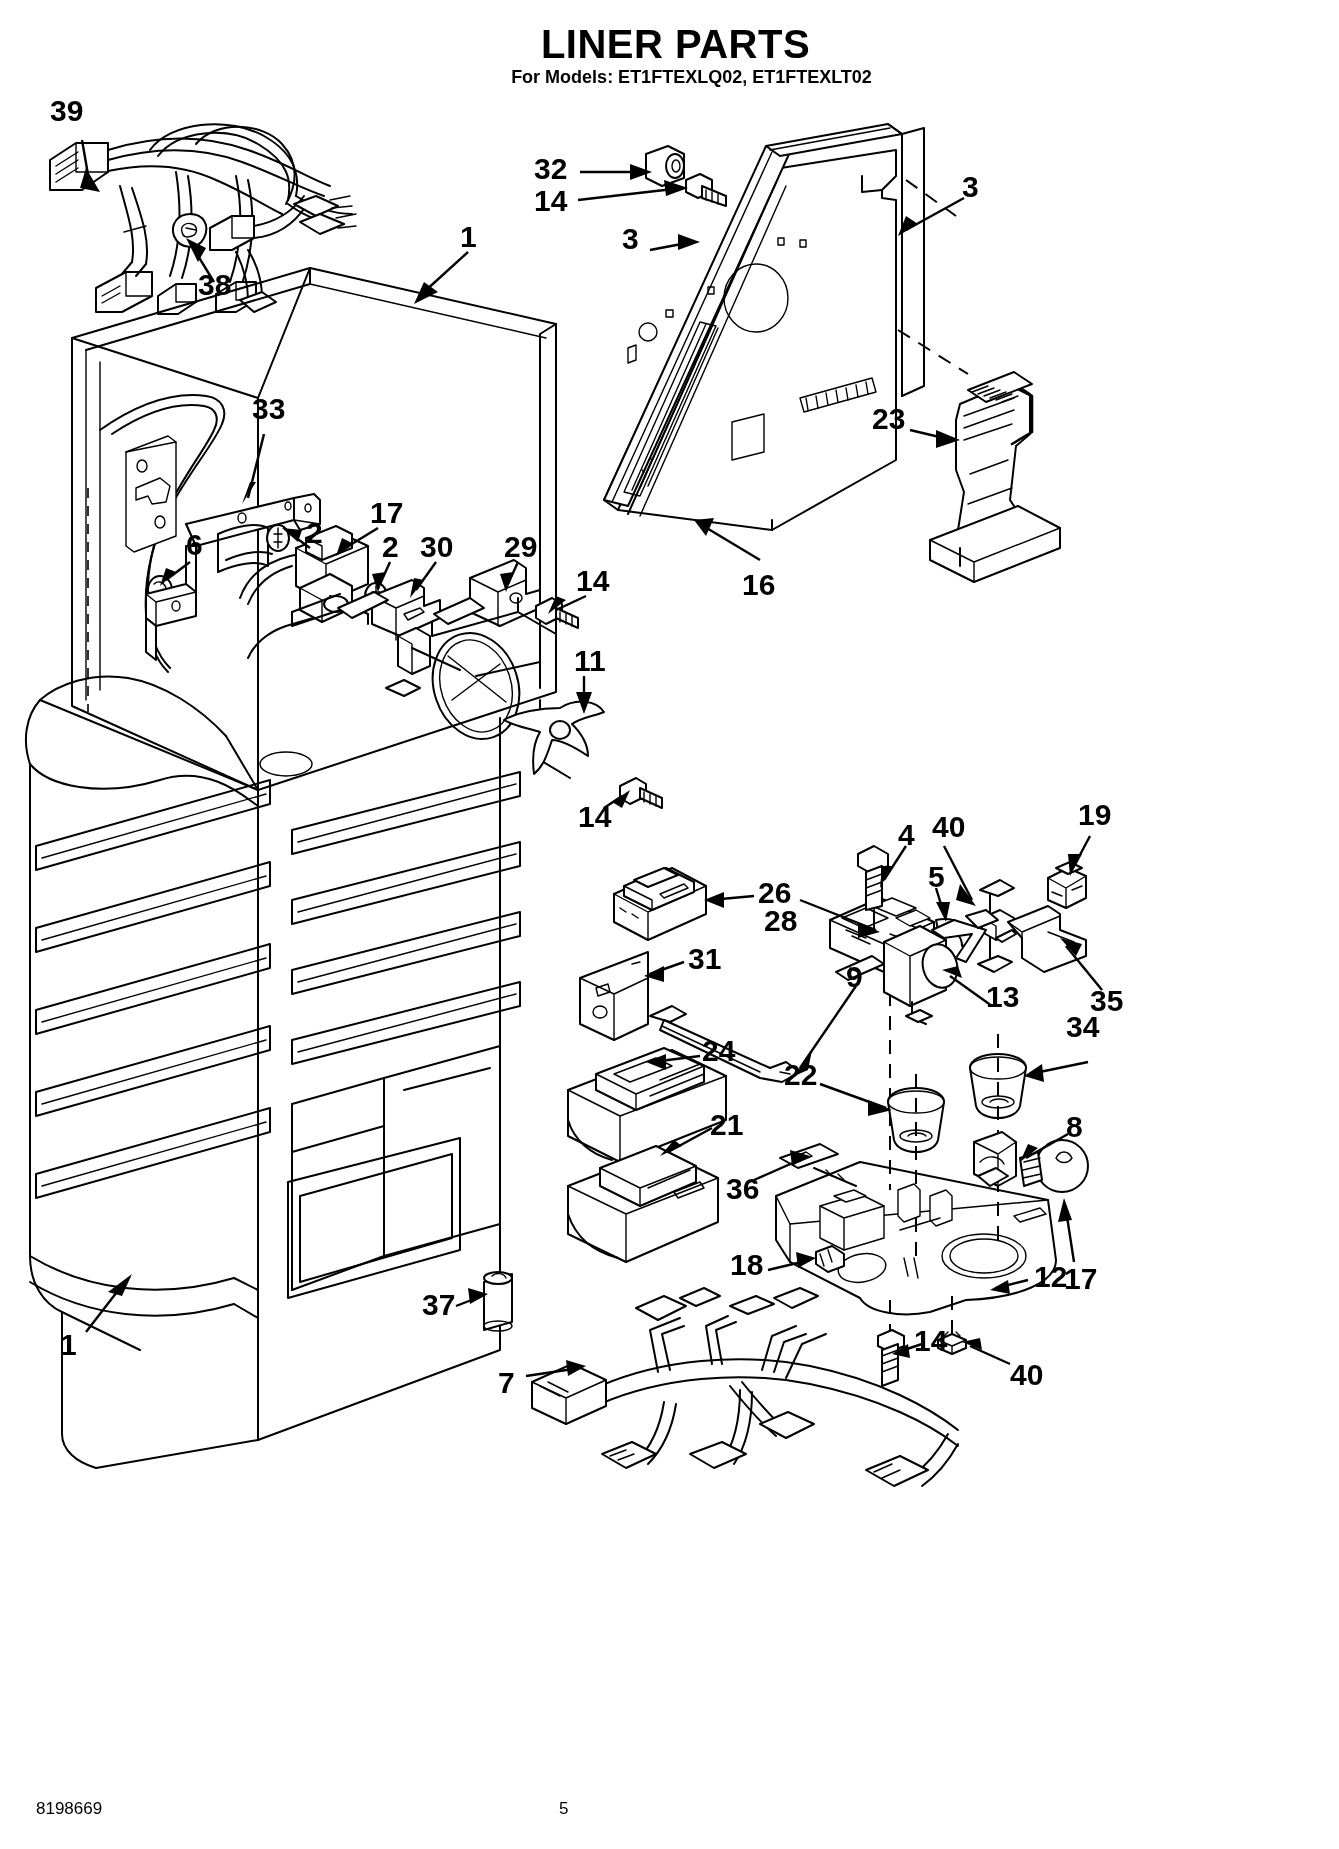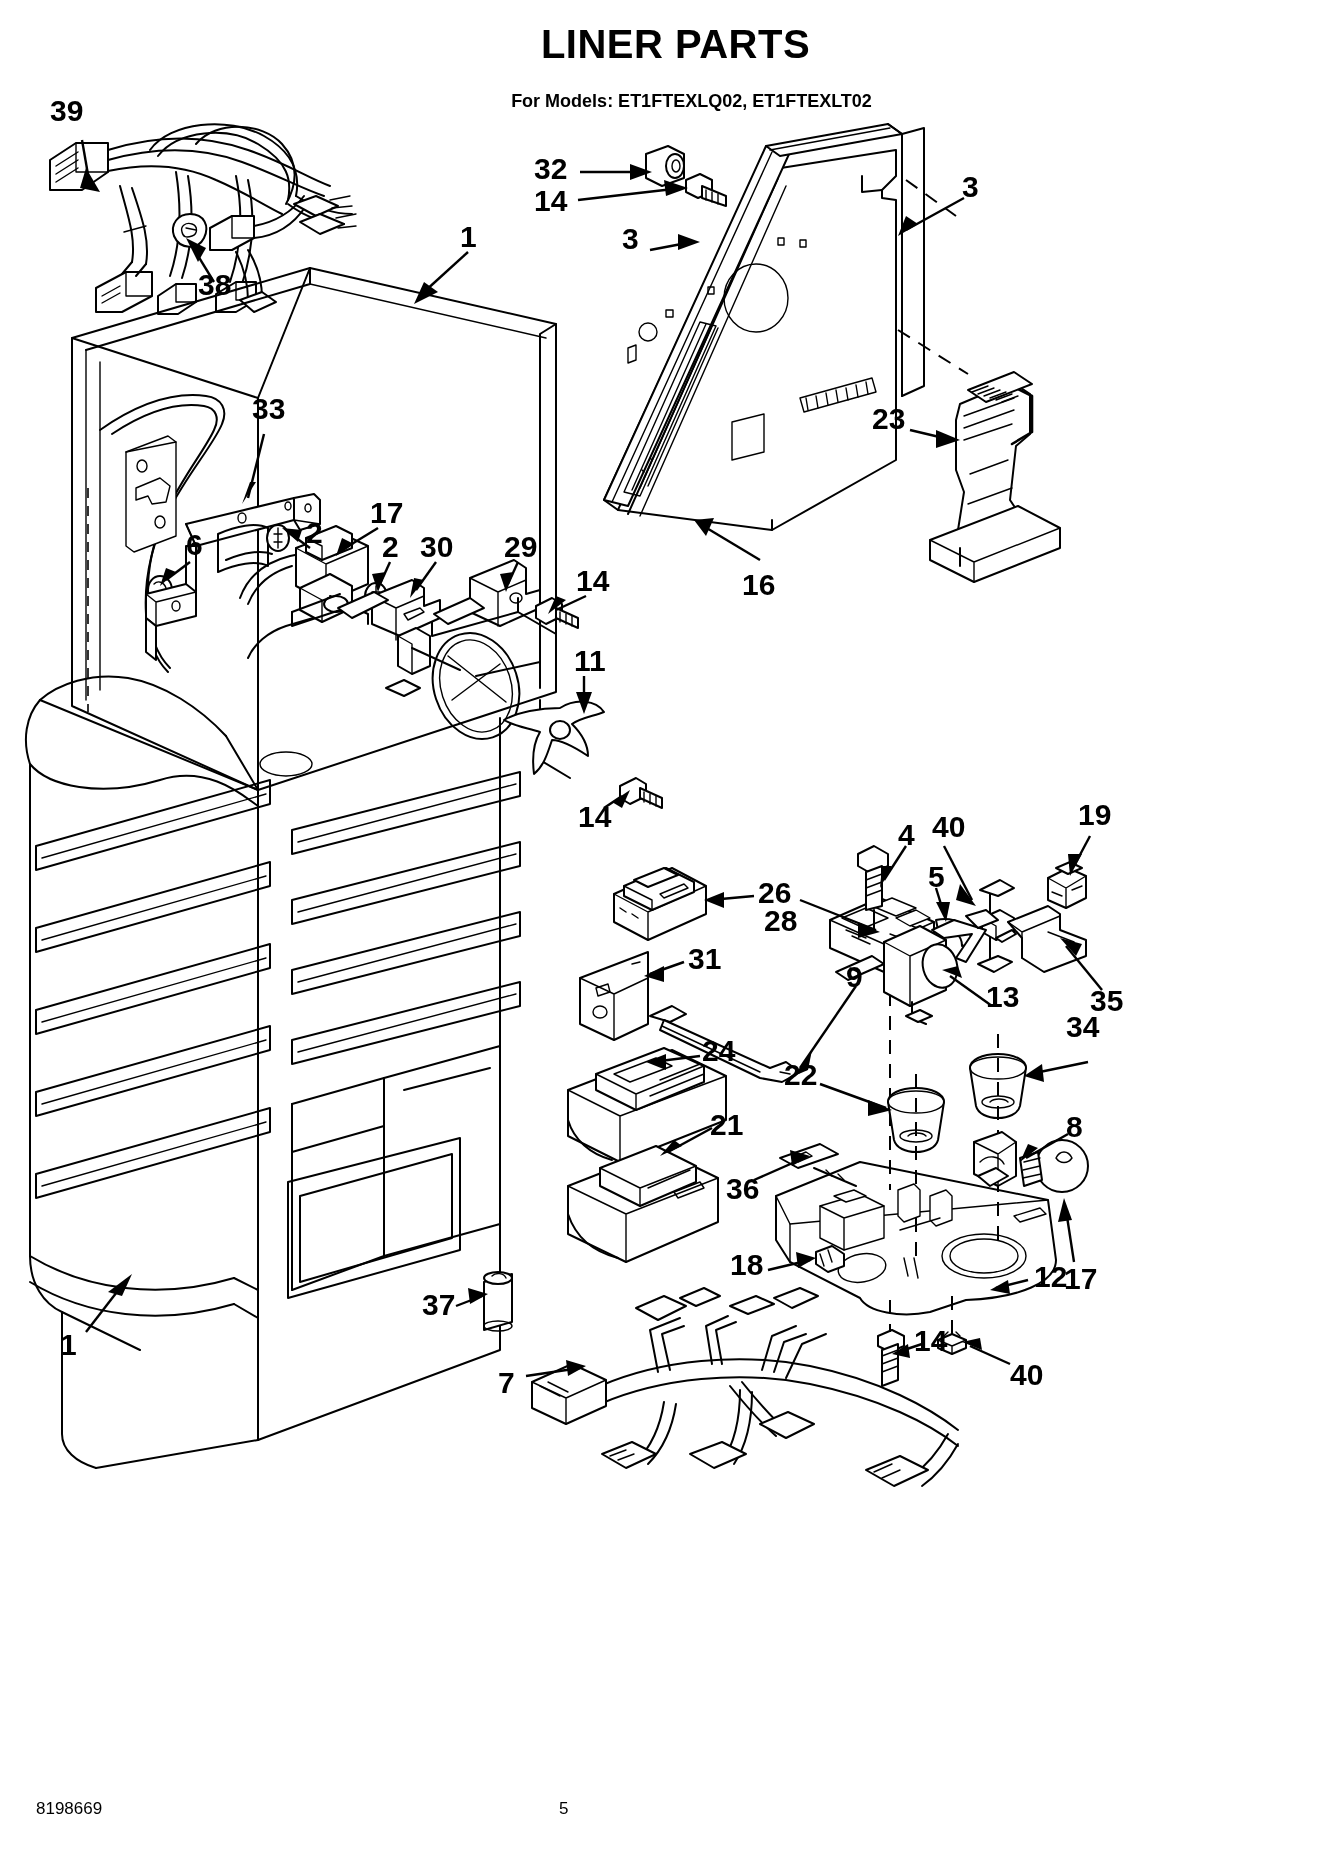--- a/index.html
+++ b/index.html
@@ -12,21 +12,21 @@
   }
   #sheet{position:absolute;inset:0;}
 
   
   .hdr{position:absolute;left:0;right:0;top:0;text-align:center;}
   .hdr-title{
     font-size:40px;font-weight:bold;letter-spacing:.5px;
     margin-top:24px;line-height:1;padding-left:12px;
   }
   .hdr-models{
-    font-size:18px;font-weight:bold;margin-top:28px;line-height:1;padding-left:44px;
+    font-size:18px;font-weight:bold;margin-top:4px;line-height:1;padding-left:44px;
   }
   .hdr-colors{
     font-size:17px;font-weight:bold;margin-top:13px;line-height:1;
     position:relative;height:22px;
   }
   .hdr-colors span{position:absolute;}
   .col-white{left:517px;}
   .col-biscuit{left:658px;}
 
   

